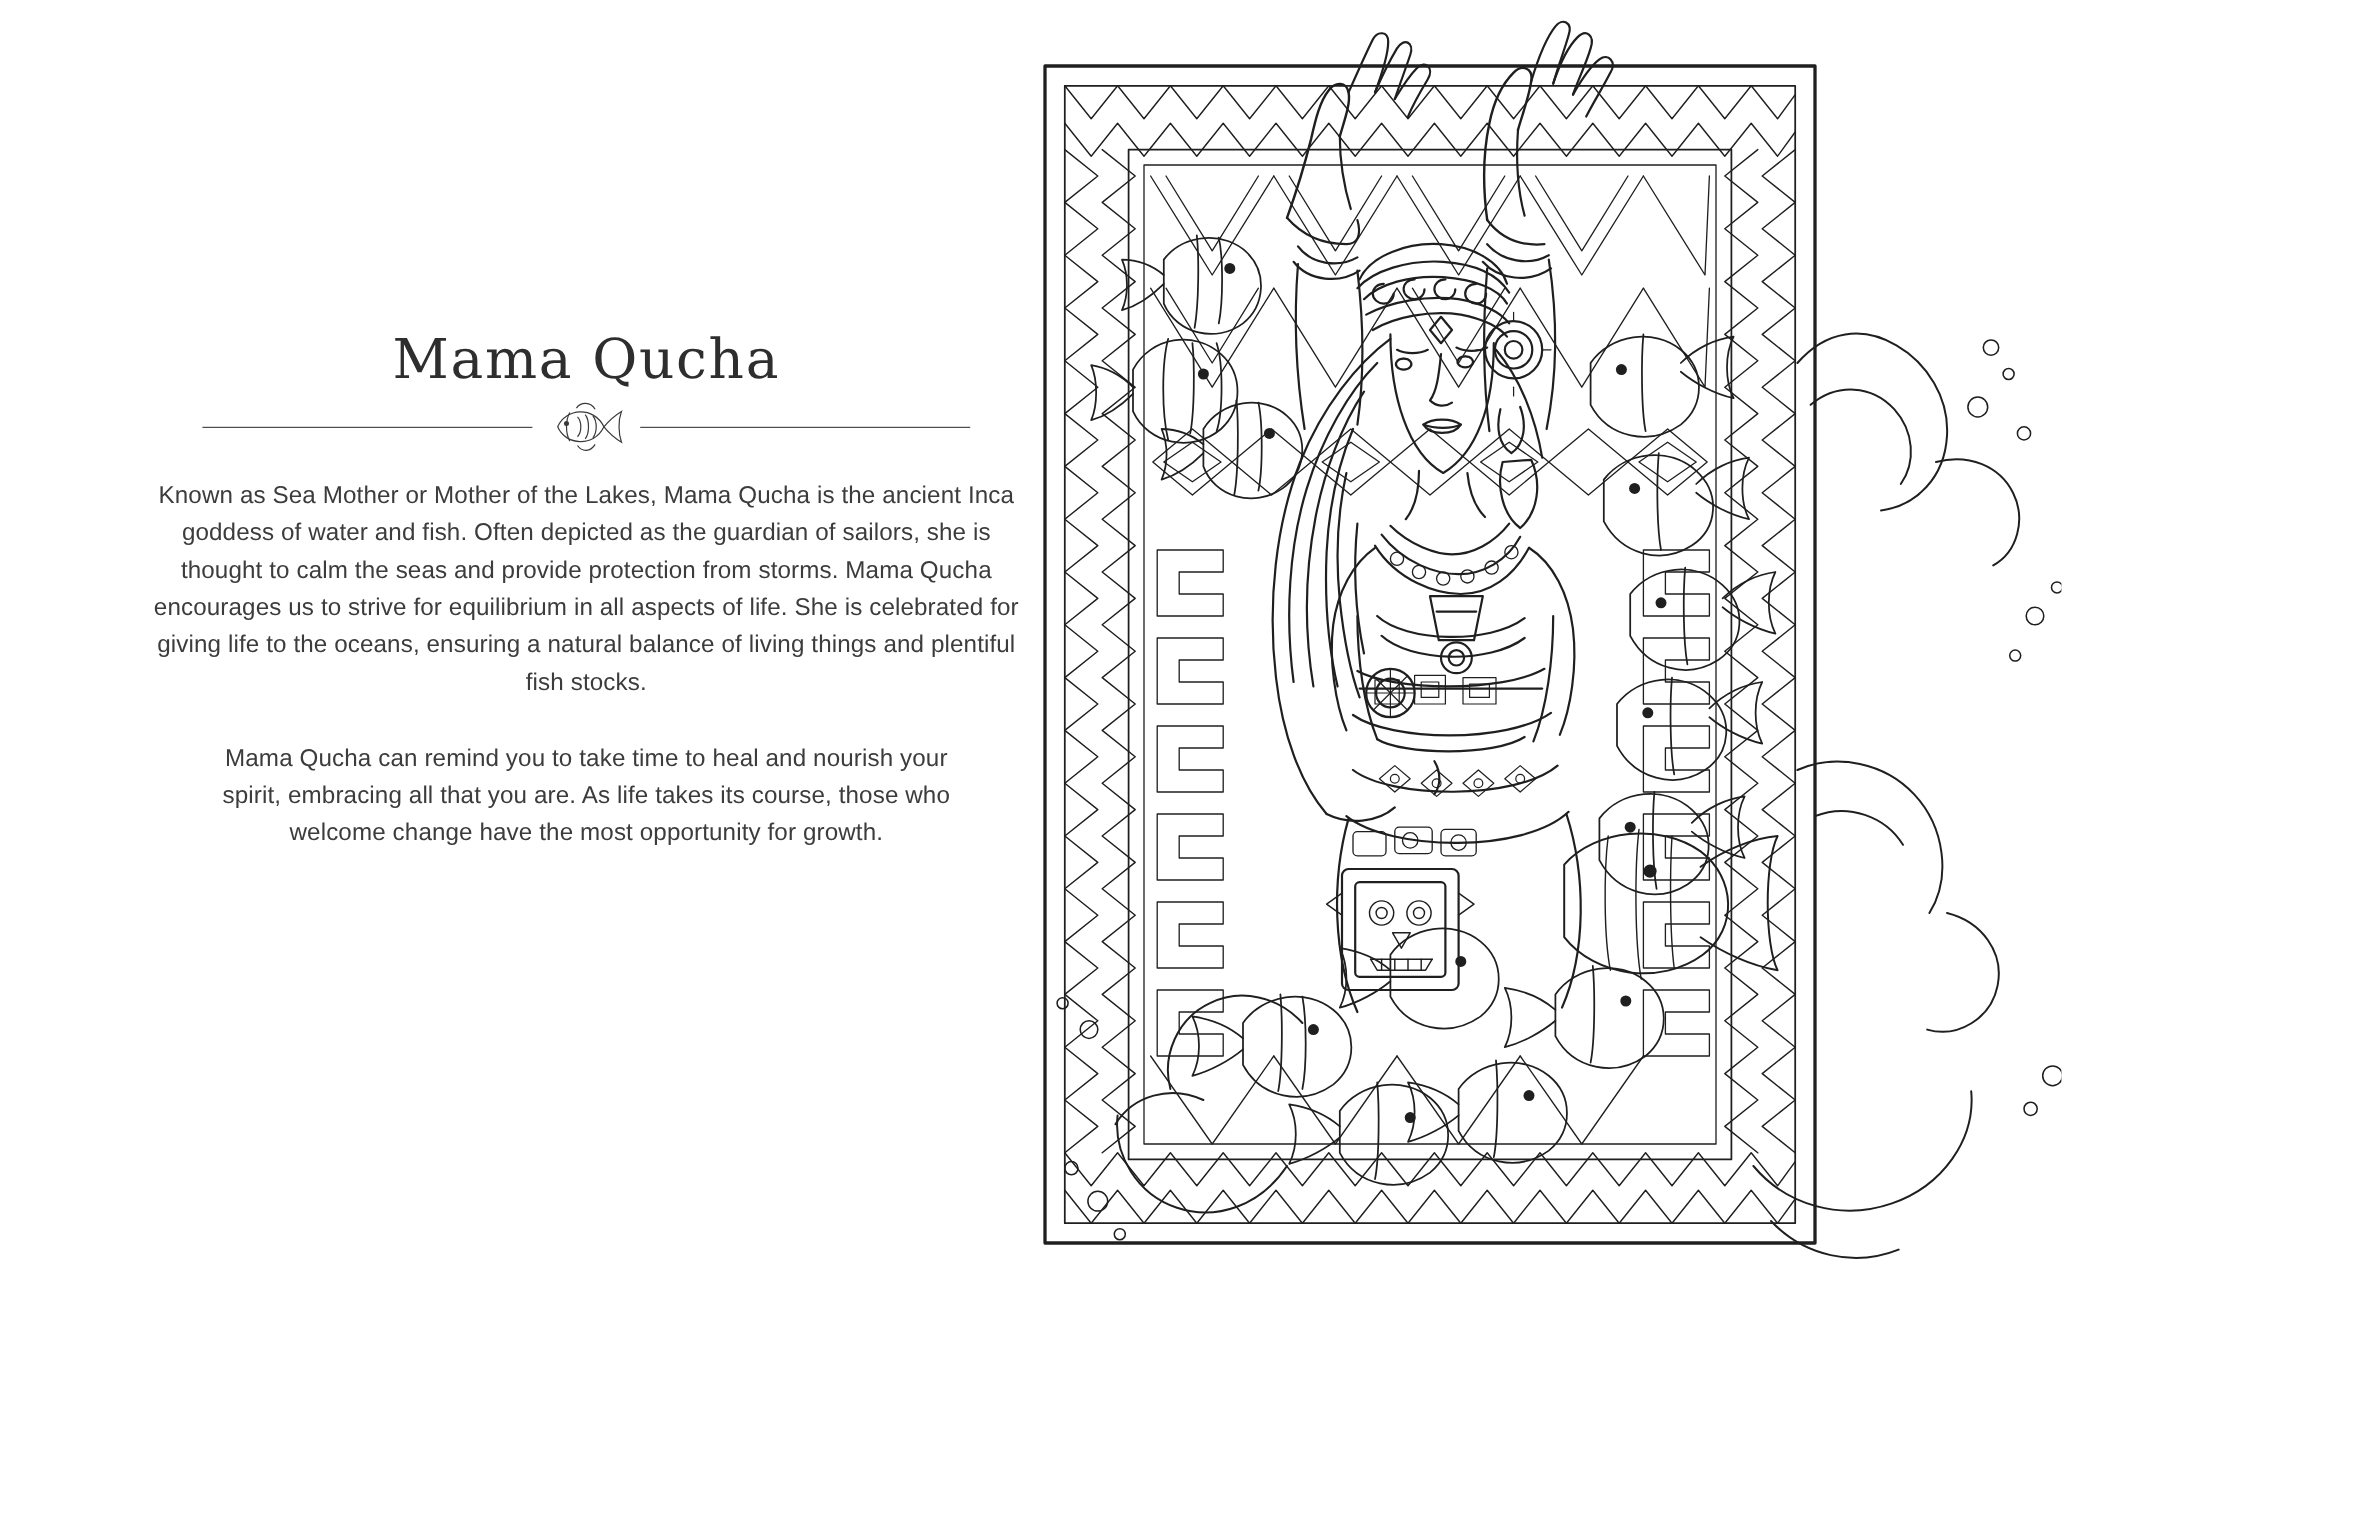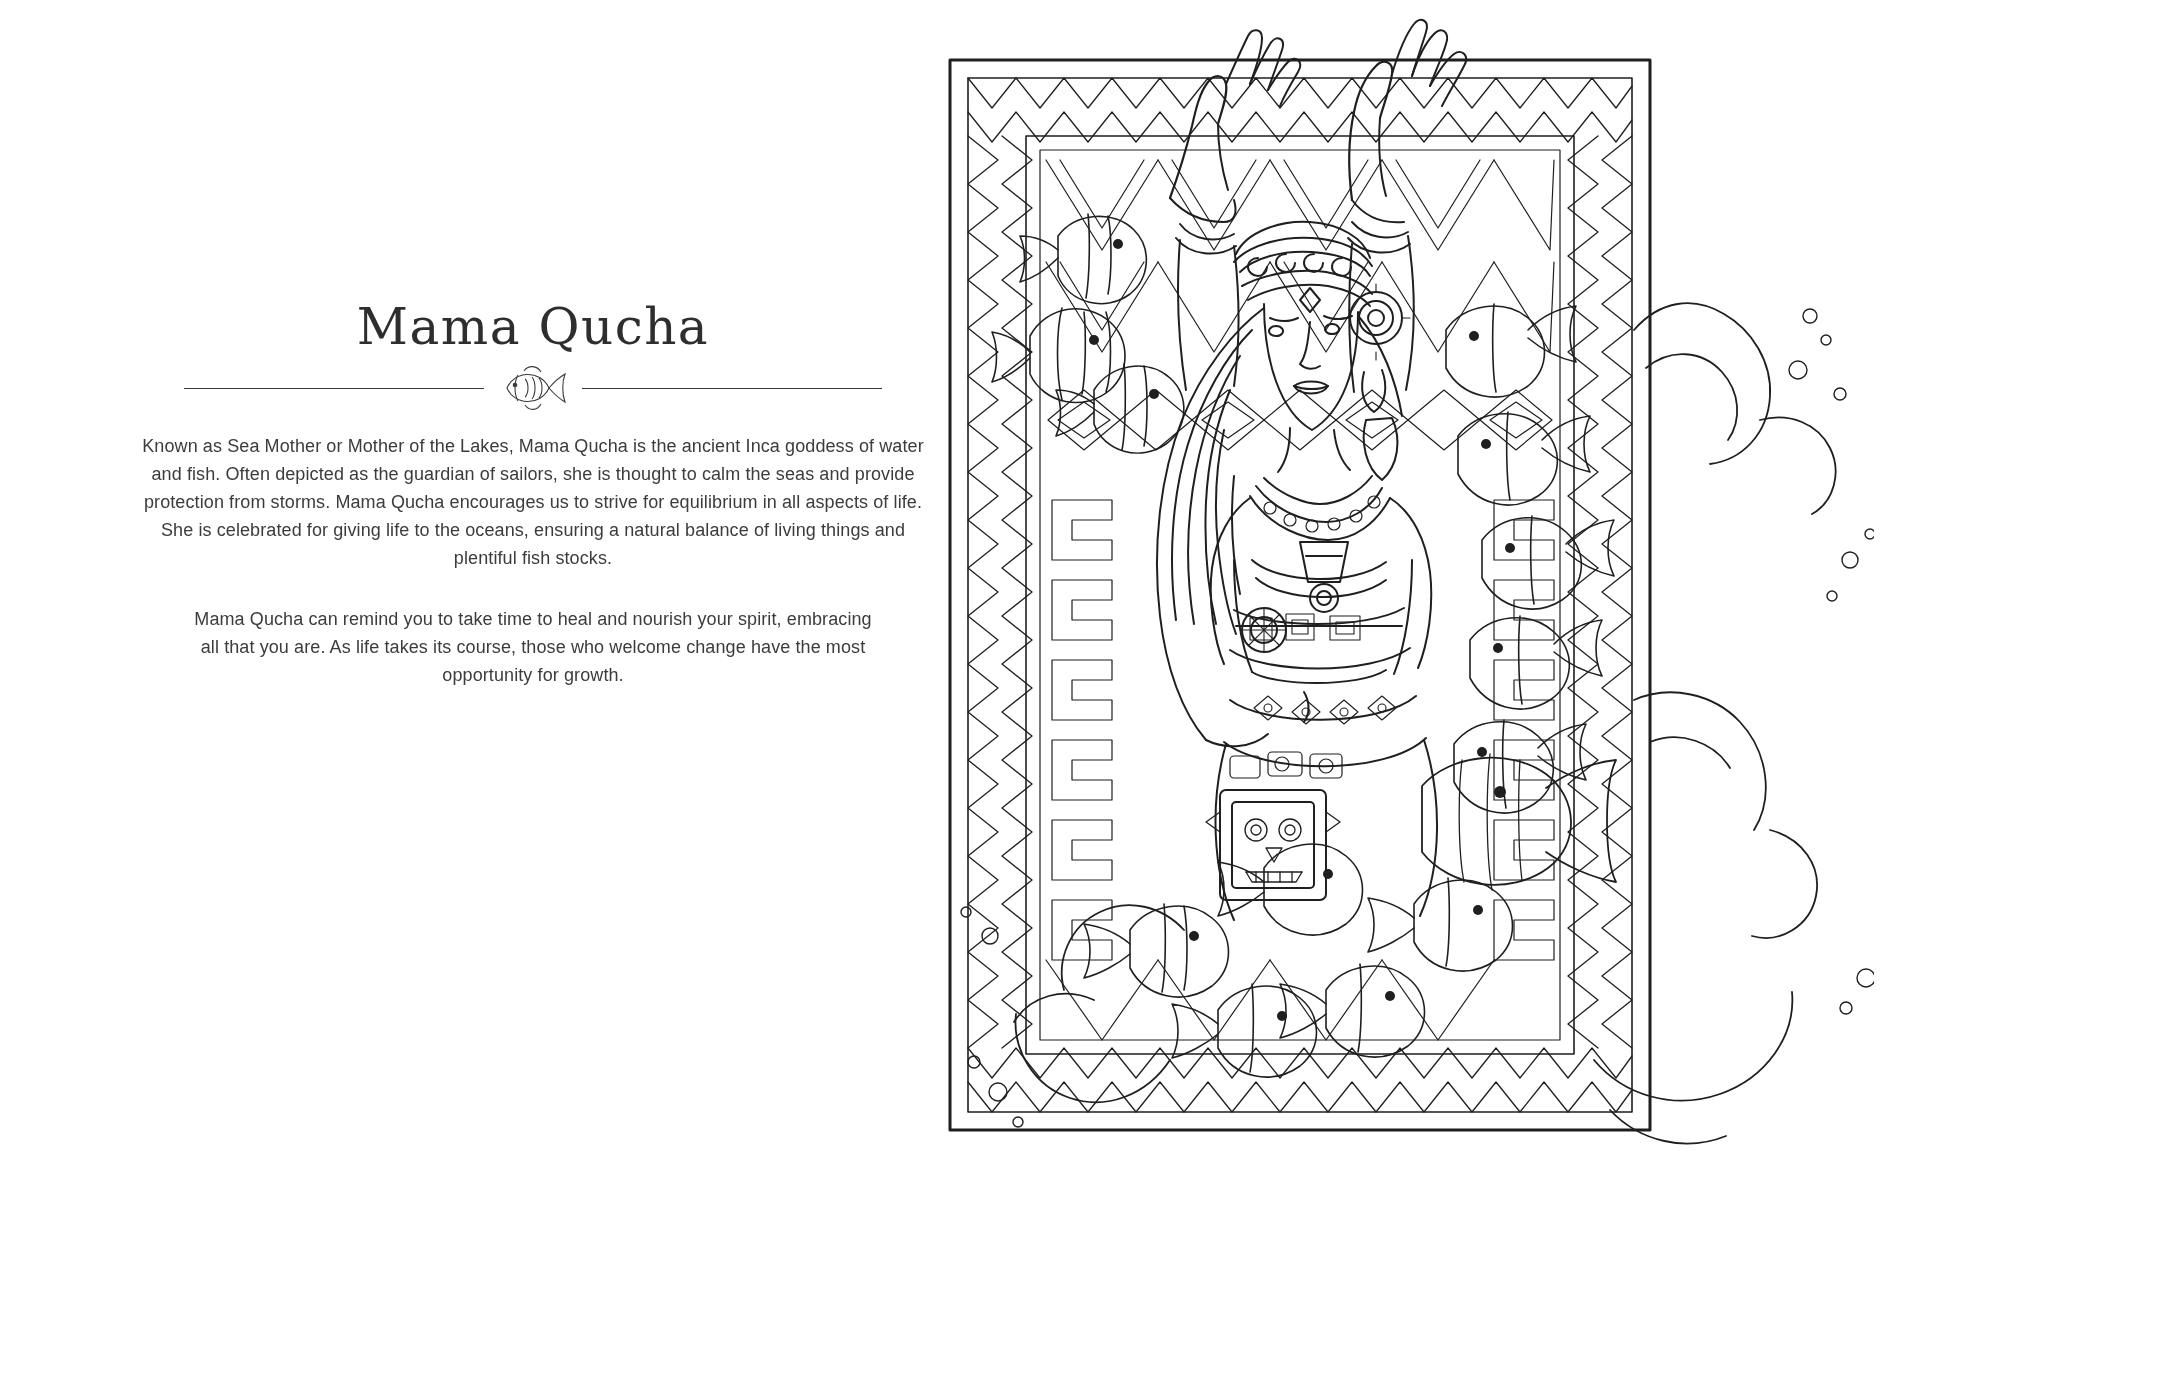--- a/index.html
+++ b/index.html
@@ -65,21 +65,21 @@
     width: 78px;
     height: 54px;
     flex: 0 0 auto;
     margin: 0 10px;
     position: relative;
   }
   .fish-emblem svg { display: block; }
 
   .para {
     font-family: "Liberation Sans", sans-serif;
-    font-size: 18px;
+    font-size: 22px;
     line-height: 1.55;
     color: #3c3c3c;
     margin: 0 0 34px 0;
     letter-spacing: 0.1px;
   }
   .para.p2 { width: 650px; margin-left: auto; margin-right: auto; }
   .para.p3 { width: 700px; margin-left: auto; margin-right: auto; margin-bottom: 0;}
 
   
   .page-right {

